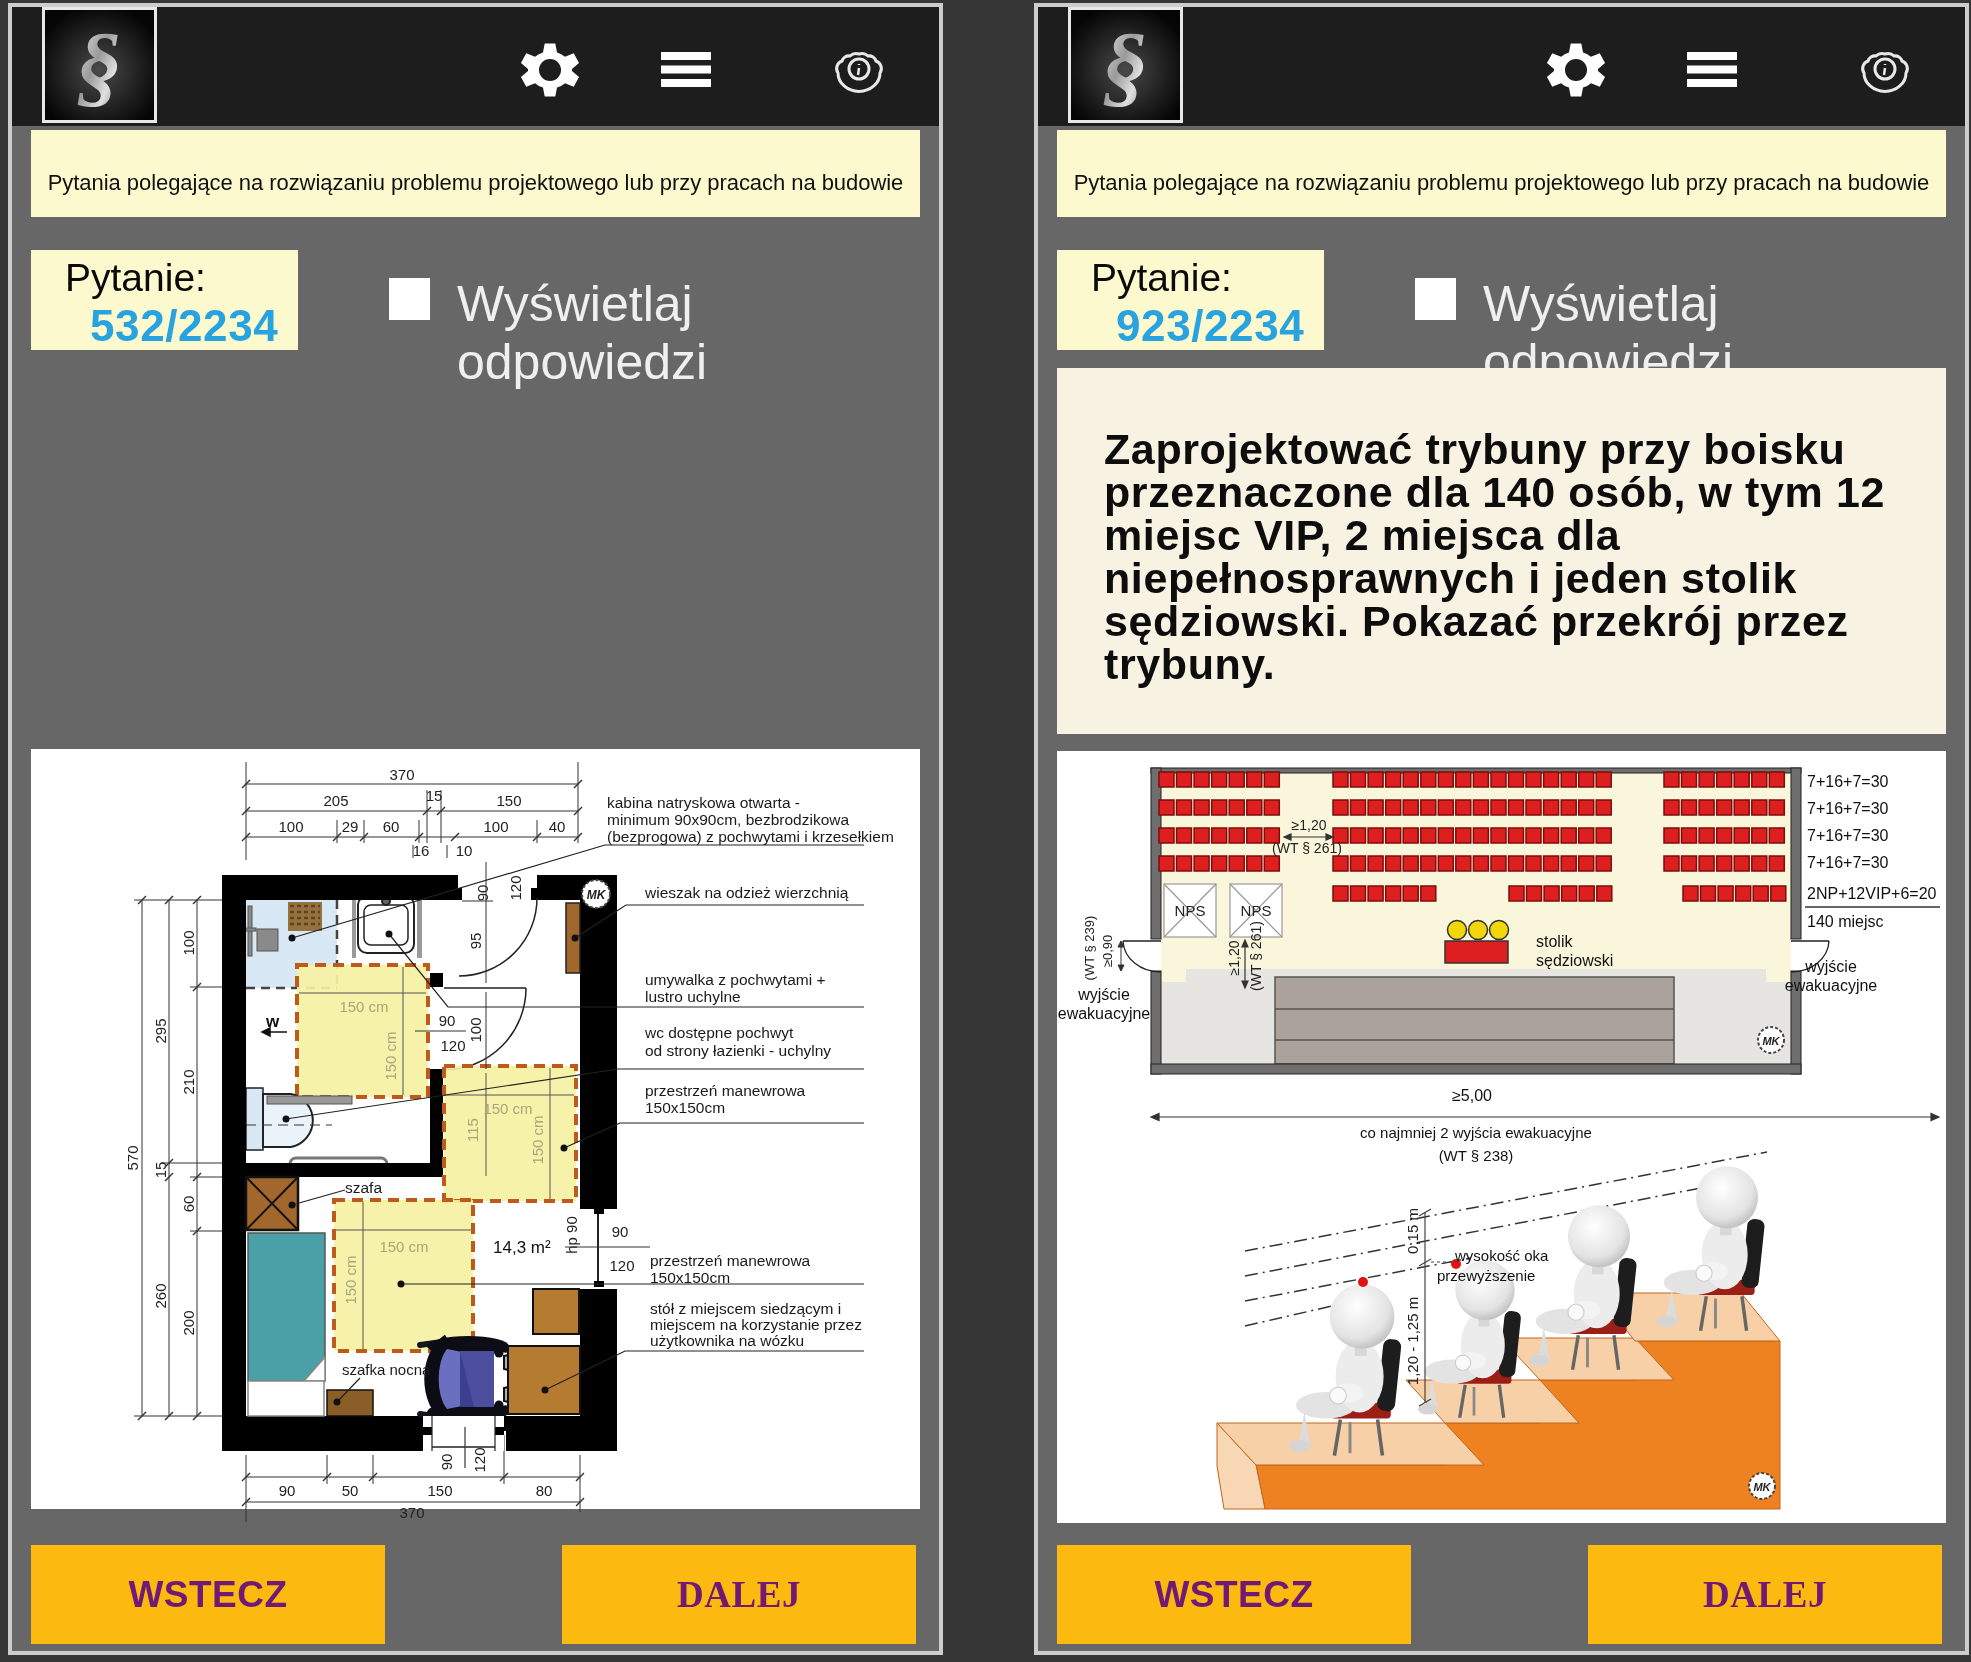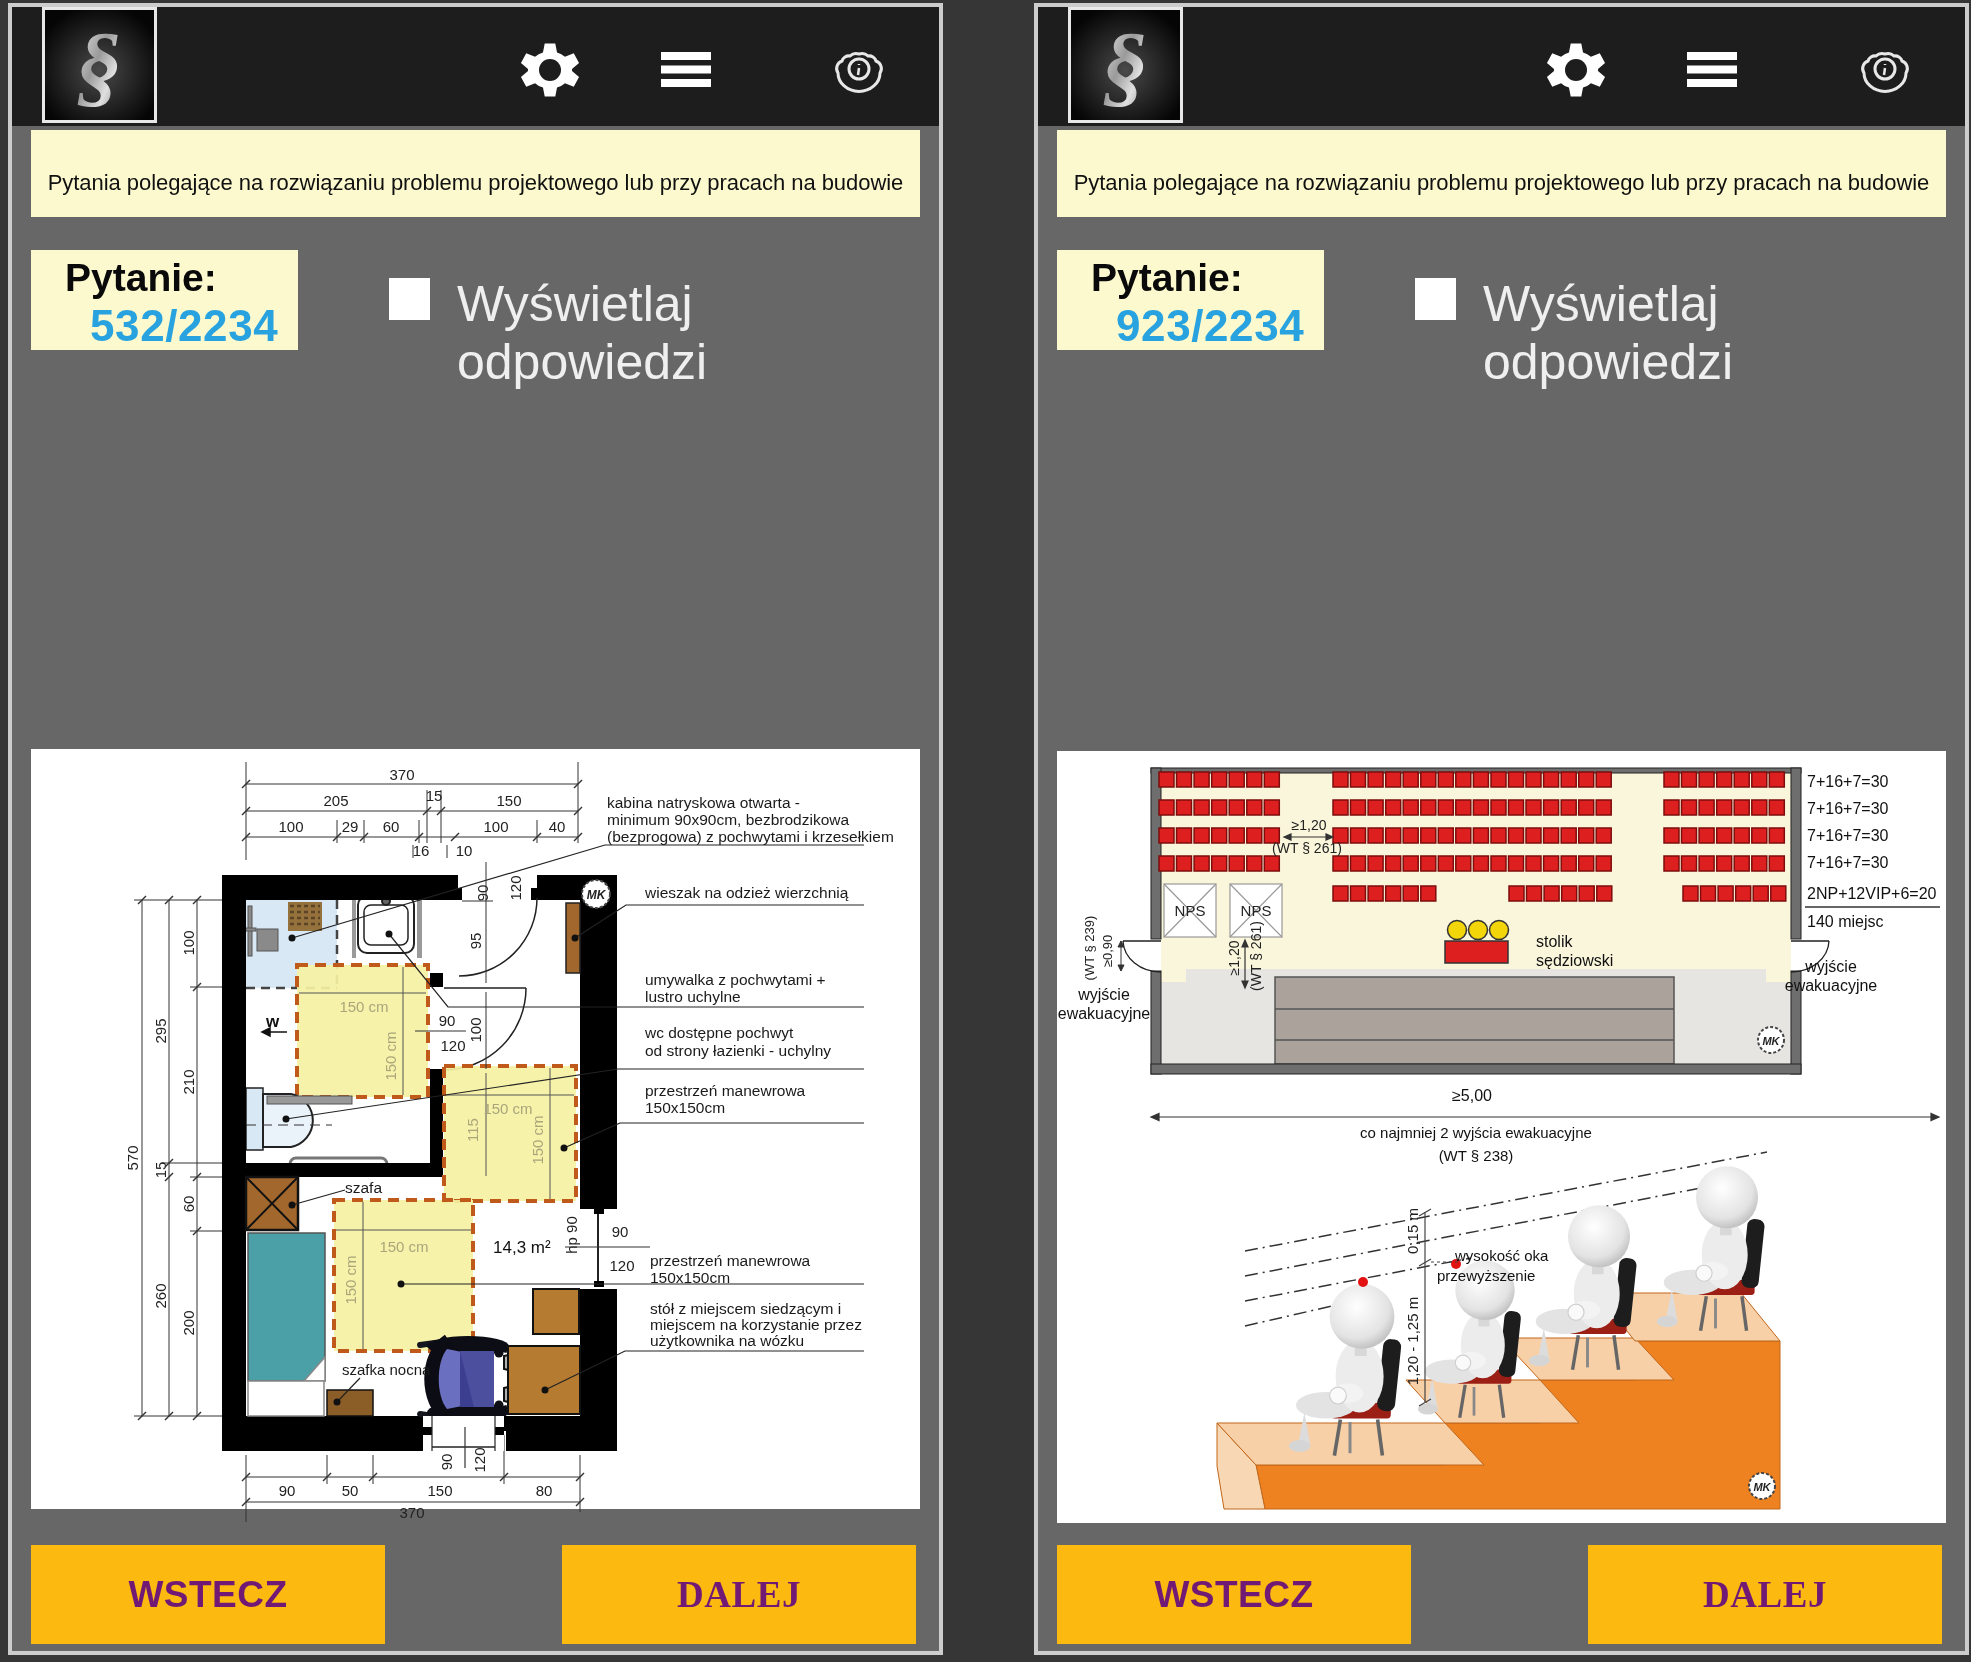--- a/index.html
+++ b/index.html
@@ -6,21 +6,21 @@
   body{width:1971px;height:1662px;background:#363636;position:relative;overflow:hidden;
        font-family:"Liberation Sans", sans-serif;}
   .panel{position:absolute;top:3px;width:927px;height:1644px;background:#676767;border:4px solid #cdcdcd;}
   #p1{left:8px;}
   #p2{left:1034px;}
   .topbar{position:absolute;left:0;top:0;width:927px;height:119px;background:#1d1d1d;}
   .logo{position:absolute;left:30px;top:0px;width:109px;height:110px;background:#050505;border:3px solid #e8e8e8;}
   .banner{position:absolute;left:19px;top:123px;width:889px;height:87px;background:#fbf9cd;}
   .banner div{position:absolute;left:0;width:100%;top:40px;text-align:center;font-size:22px;letter-spacing:-0.05px;color:#111;white-space:nowrap;}
   .qbox{position:absolute;left:19px;top:243px;width:267px;height:100px;background:#fbf9cd;}
-  .qbox .t1{position:absolute;left:34px;top:6px;font-size:39px;font-weight:bold;color:#0a0a0a;}
+  .qbox .t1{position:absolute;left:34px;top:6px;font-size:39px;font-weight:normal;color:#0a0a0a;}
   .qbox .t2{position:absolute;left:59px;top:51px;font-size:44px;font-weight:bold;color:#29a3e0;letter-spacing:0.6px;}
   .chk{position:absolute;left:377px;top:271px;width:41px;height:42px;background:#fff;}
   .chklabel{position:absolute;left:445px;top:268px;font-size:50px;color:#efefef;}
   .question{position:absolute;left:19px;top:361px;width:889px;background:#f8f2e2;}
   #p1 .question{height:362px;}
   #p2 .question{height:366px;}
   .qtext{position:absolute;left:43px;font-weight:bold;color:#0d0d0d;}
   #p1 .qtext{left:24px;top:111px;font-size:43px;line-height:48px;letter-spacing:-0.9px;white-space:nowrap;}
   #p2 .qtext{left:47px;top:60px;font-size:43px;line-height:43px;letter-spacing:0.6px;white-space:nowrap;}
   .white{position:absolute;left:19px;top:742px;width:889px;height:760px;background:#ffffff;}
@@ -457,20 +457,23 @@
 
   <div class="qbox">
       <div class="t1">Pytanie:</div>
       <div class="t2">923/2234</div>
     </div>
 
   <div class="chk"></div>
 
   <div class="chklabel">Wyświetlaj odpowiedzi</div>
 
+  <div class="question">
+      <div class="qtext">Zaprojektować trybuny przy boisku<br>przeznaczone dla 140 osób, w tym 12<br>miejsc VIP, 2 miejsca dla<br>niepełnosprawnych i jeden stolik<br>sędziowski. Pokazać przekrój przez<br>trybuny.</div>
+    </div>
 
   <div class="white" id="draw2" style="top:744px;height:772px;">
   <svg viewBox="1058 751 889 772" width="889" height="772" font-family="Liberation Sans, sans-serif">
 
     <rect x="1162" y="772" width="630" height="197" fill="#faf6dc"></rect>
 
     <rect x="1162" y="969" width="630" height="95" fill="#e7e5e1"></rect>
 
     <rect x="1162" y="969" width="25" height="13" fill="#faf6dc"></rect>
 

